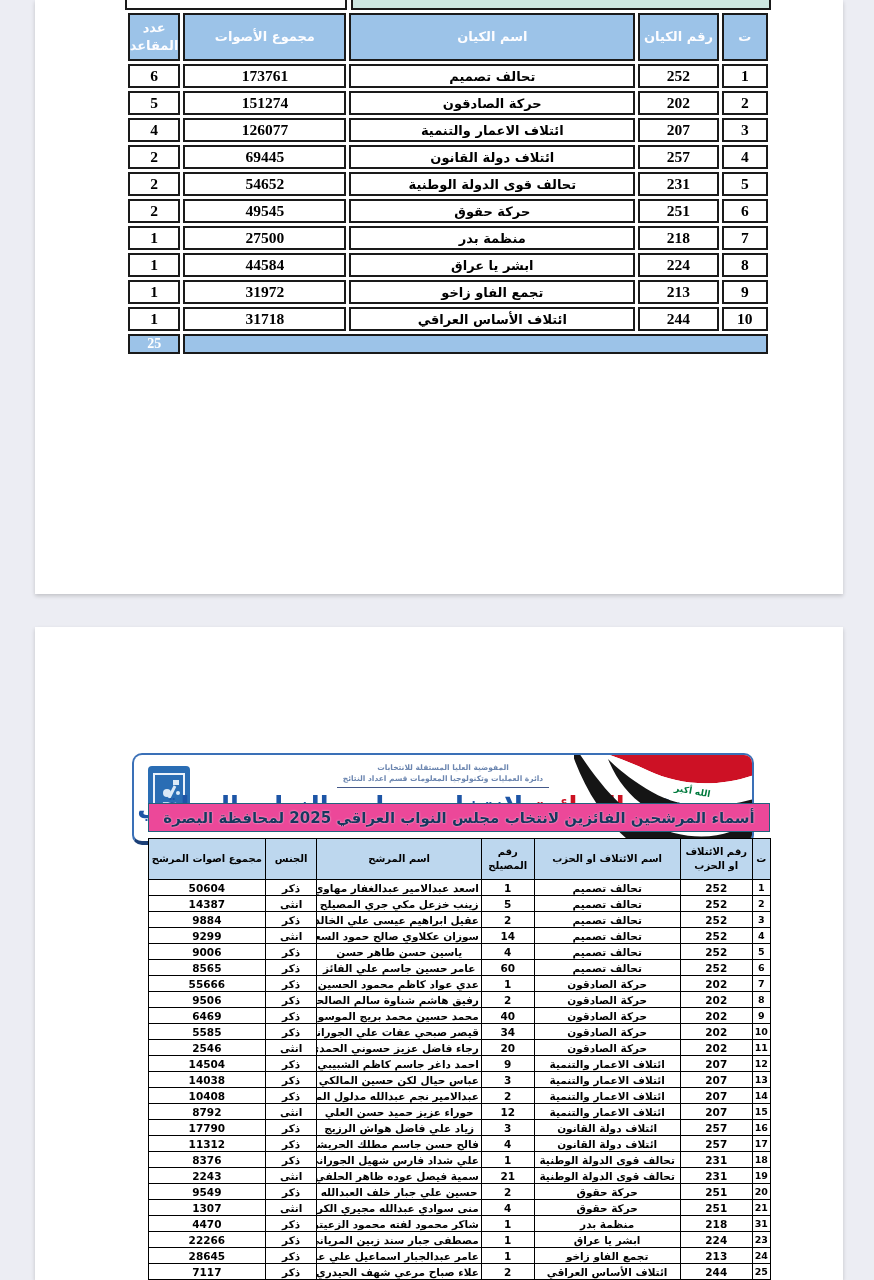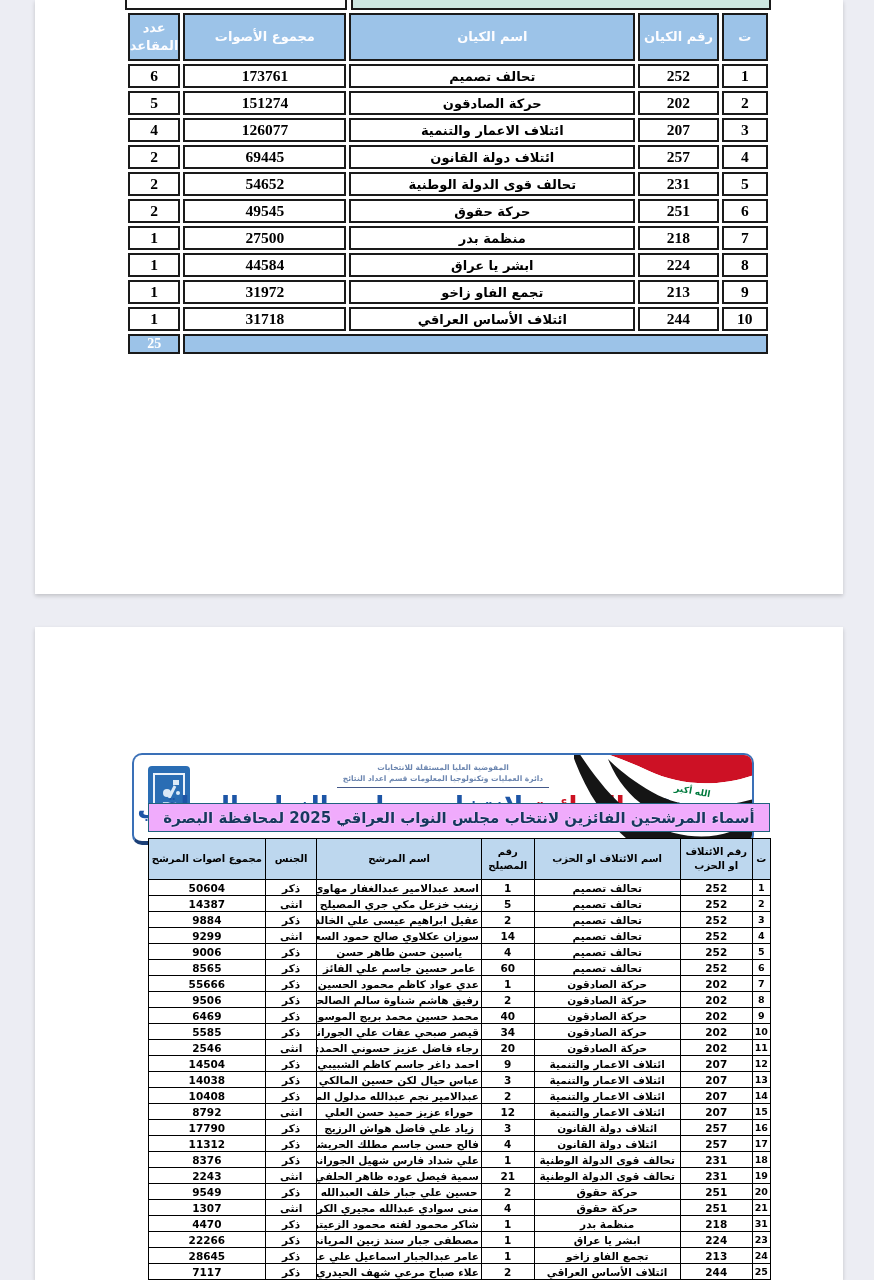--- a/index.html
+++ b/index.html
@@ -41,21 +41,21 @@
   .banner .org{position:absolute;top:7px;left:0;right:0;text-align:center;
     font-size:7.5px;color:#6C86B0;line-height:1.5;font-weight:bold;}
   .banner .org .inner{display:inline-block;border-bottom:1px solid #44598A;padding:0 6px 2px;}
   .banner .title{position:absolute;top:36px;left:0;right:40px;text-align:center;
     direction:rtl;font-size:26px;font-weight:bold;color:#1D55A6;white-space:nowrap;}
   .banner .title .red{color:#CC1122;}
   .banner .flag{position:absolute;top:-2px;right:-2px;}
 
   
   .subtitle{position:absolute;left:113px;top:176px;width:622px;height:29px;
-    background:#f0abfc;border:1px solid #20627E;box-sizing:border-box;
+    background:#ec4899;border:1px solid #20627E;box-sizing:border-box;
     display:flex;align-items:center;justify-content:center;direction:rtl;
     font-size:15px;font-weight:bold;color:#17375E;
     text-shadow:0 0 2px rgba(255,255,255,.8);}
 
   
   .cand-wrap{position:absolute;left:113px;top:211px;width:623px;}
   table.cand{border-collapse:collapse;table-layout:fixed;width:623px;direction:rtl;}
   table.cand th{background:#BDD7EE;border:1px solid #000;color:#000;
     font-size:10px;font-weight:bold;height:40px;padding:0 2px;line-height:1.4;}
   table.cand td{border:1px solid #000;background:#fff;height:15px;

